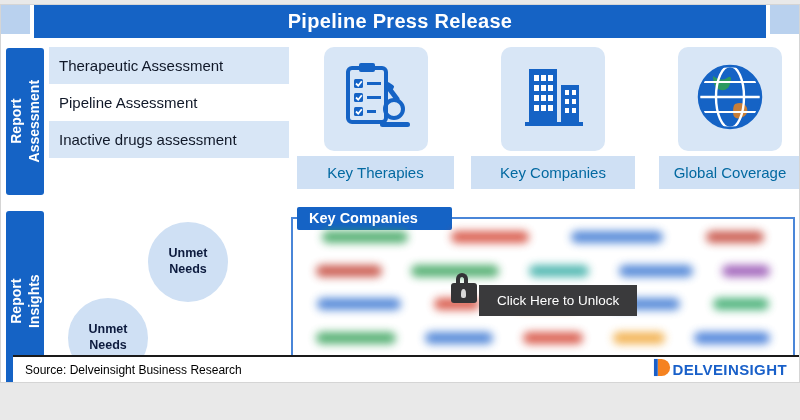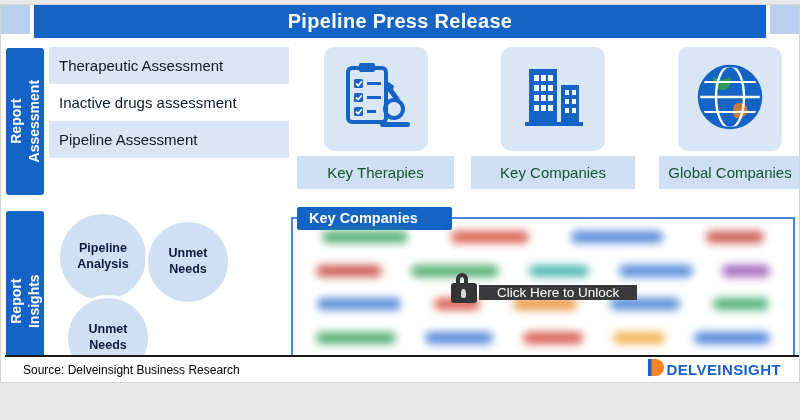--- a/index.html
+++ b/index.html
@@ -25,21 +25,21 @@
   #ri-bar { left:5px; top:206px; width:38px; height:180px; }
 
   
   .assess-list { position:absolute; left:48px; top:42px; width:240px; }
   .assess-item { height:37px; line-height:37px; padding-left:10px; font-size:15px; color:#101828; }
   .assess-item:nth-child(odd) { background:#d8e6f6; }
 
   
   .card { position:absolute; top:42px; display:flex; flex-direction:column; align-items:center; }
   .card .tile { width:104px; height:104px; background:#d8e6f6; border-radius:10px; display:flex; align-items:center; justify-content:center; }
-  .card .clabel { margin-top:5px; width:100%; height:33px; background:#cfe0f4; display:flex; align-items:center; justify-content:center; font-size:15px; font-weight:500; color:#14532d; }
+  .card .clabel { margin-top:5px; width:100%; height:33px; background:#cfe0f4; display:flex; align-items:center; justify-content:center; font-size:15px; font-weight:500; color:#0369a1; }
   #card-therapies { left:296px; width:157px; }
   #card-companies { left:470px; width:164px; }
   #card-coverage  { left:658px; width:142px; }
 
   
   .venn { position:absolute; left:48px; top:198px; width:240px; height:192px; }
   .circle { position:absolute; border-radius:50%; background:#cfe0f4; border:3px solid #fff;
             display:flex; align-items:center; justify-content:center; text-align:center;
             color:#0d1b3e; font-size:12.5px; font-weight:600; line-height:1.25; }
   .c1 { left:8px;  top:8px;  width:92px;  height:92px; }
@@ -57,28 +57,28 @@
   .logo-row { display:flex; justify-content:space-around; align-items:center; }
   .logo-blob { height:12px; border-radius:6px; filter:blur(4px); opacity:.8; display:inline-block; }
 
   .lock { position:absolute; left:158px; top:64px; width:26px; height:20px;
           background:#343436; border-radius:3px; cursor:pointer; }
   .lock .shackle { position:absolute; left:5px; top:-10px; width:12px; height:12px;
                    border:4px solid #343436; border-bottom:none; border-radius:8px 8px 0 0; }
   .lock .keyhole { position:absolute; left:10px; top:6px; width:5px; height:9px;
                    background:#d8d8d8; border-radius:50% 50% 2px 2px; }
   .unlock { position:absolute; left:186px; top:66px; background:#3a3a3c; color:#fff;
-            border:none; font-size:13.5px; padding:0 18px; font-family:inherit; cursor:pointer; }
+            border:none; font-size:13.5px; padding:8px 18px; font-family:inherit; cursor:pointer; }
   .and-others { position:absolute; right:0; bottom:0; background:#1563c5; color:#fff;
                 font-size:10.5px; padding:5px 10px; }
 
   
-  .footer { position:absolute; left:4px; right:0; bottom:0; height:27px; background:#fff;
+  .footer { position:absolute; left:12px; right:0; bottom:0; height:27px; background:#fff;
             border-top:2px solid #1a1a1a; display:flex; align-items:center;
-            justify-content:space-between; padding:0 18px; }
+            justify-content:space-between; padding:0 12px; }
   .source { font-size:12px; color:#000; }
   .brand { display:flex; align-items:center; gap:0; }
   .brand-text { font-size:15px; font-weight:700; color:#1960c9; letter-spacing:.4px; }
 </style>
 </head>
 <body>
 
 <div class="canvas">
 
   <div class="banner">
@@ -89,22 +89,22 @@
     <div class="corner-sq"></div>
   </div>
 
   <div class="vbar" id="ra-bar">
     <div class="vtext pre">Report
 Assessment</div>
   </div>
 
   <div class="assess-list">
     <div class="assess-item">Therapeutic Assessment</div>
+    <div class="assess-item">Pipeline Assessment</div>
     <div class="assess-item">Inactive drugs assessment</div>
-    <div class="assess-item">Pipeline Assessment</div>
   </div>
 
   <div class="card" id="card-therapies">
     <div class="tile">
       <span>
         <svg width="76" height="76" viewBox="0 0 76 76">
           <rect x="10" y="9" width="38" height="54" rx="4" fill="none" stroke="#1563c5" stroke-width="4"></rect>
           <rect x="21" y="4" width="16" height="9" rx="2" fill="#1563c5"></rect>
           <rect x="16" y="20" width="9" height="9" rx="1.5" fill="#1563c5"></rect>
           <path d="M18 24.5 l2.2 2.2 l3.6-4.4" stroke="#fff" stroke-width="1.8" fill="none"></path>
@@ -164,31 +164,29 @@
           <path d="M22 18 q8 6 14 2 q6-4 3 6 q-2 7-9 6 q-8-1-8-14z" fill="#2e9e53" opacity=".9"></path>
           <path d="M44 46 q9-3 12 4 q2 7-6 10 q-8 2-8-6 q0-6 2-8z" fill="#e8821e" opacity=".85"></path>
           <ellipse cx="39" cy="39" rx="14" ry="31" fill="none" stroke="#fff" stroke-width="2.4"></ellipse>
           <line x1="8" y1="39" x2="70" y2="39" stroke="#fff" stroke-width="2.4"></line>
           <line x1="13" y1="24" x2="65" y2="24" stroke="#fff" stroke-width="2"></line>
           <line x1="13" y1="54" x2="65" y2="54" stroke="#fff" stroke-width="2"></line>
           <circle cx="39" cy="39" r="31" fill="none" stroke="#1563c5" stroke-width="2.5"></circle>
         </svg>
       </span>
     </div>
-    <div class="clabel">Global Companies</div>
+    <div class="clabel">Global Coverage</div>
   </div>
 
   <div class="vbar" id="ri-bar">
     <div class="vtext pre">Report
 Insights</div>
   </div>
 
   <div class="venn">
-    <div class="circle c1 pre">Pipeline
-Analysis</div>
     <div class="circle c2 pre">Unmet
 Needs</div>
     <div class="circle c3 pre">Unmet
 Needs</div>
   </div>
 
   <div class="panel">
     <div class="panel-tab">Key Companies</div>
     <div class="logos">
         <div class="logo-row">

